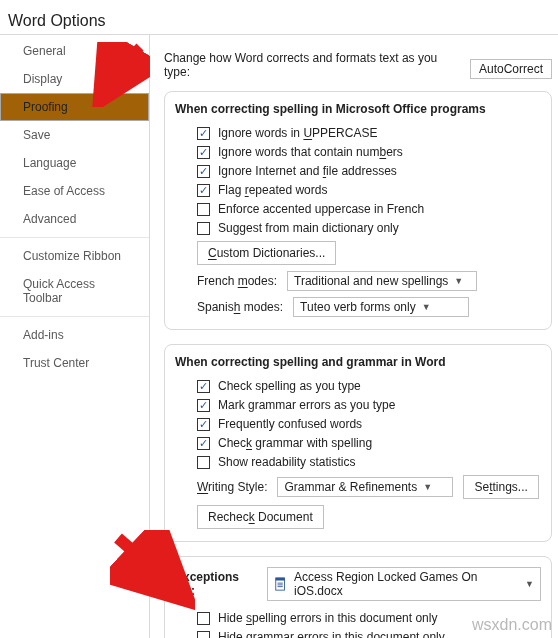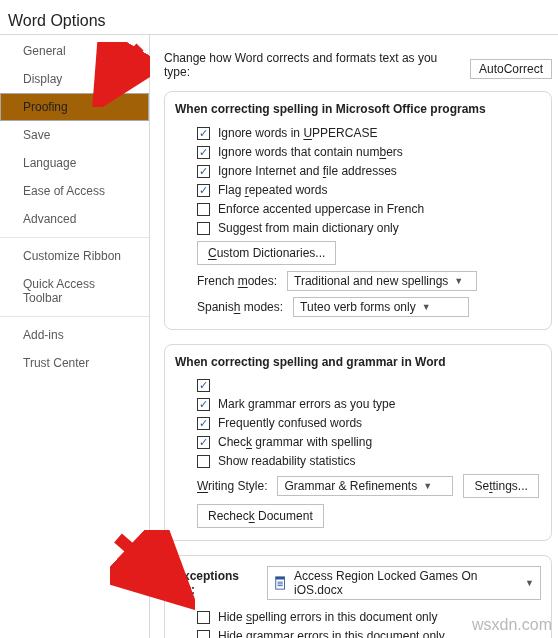--- a/index.html
+++ b/index.html
@@ -106,20 +106,21 @@
           <span class="caret">▼</span>
         </span>
       </div>
     </div>
 
     <div class="group">
       <div class="group-title">When correcting spelling and grammar in Word</div>
 
       <div class="opt">
         <span class="chk checked"></span>
+        <span>Check spelling as you type</span>
       </div>
       <div class="opt">
         <span class="chk checked"></span>
         <span>Mark grammar errors as you type</span>
       </div>
       <div class="opt">
         <span class="chk checked"></span>
         <span>Frequently confused words</span>
       </div>
       <div class="opt">

